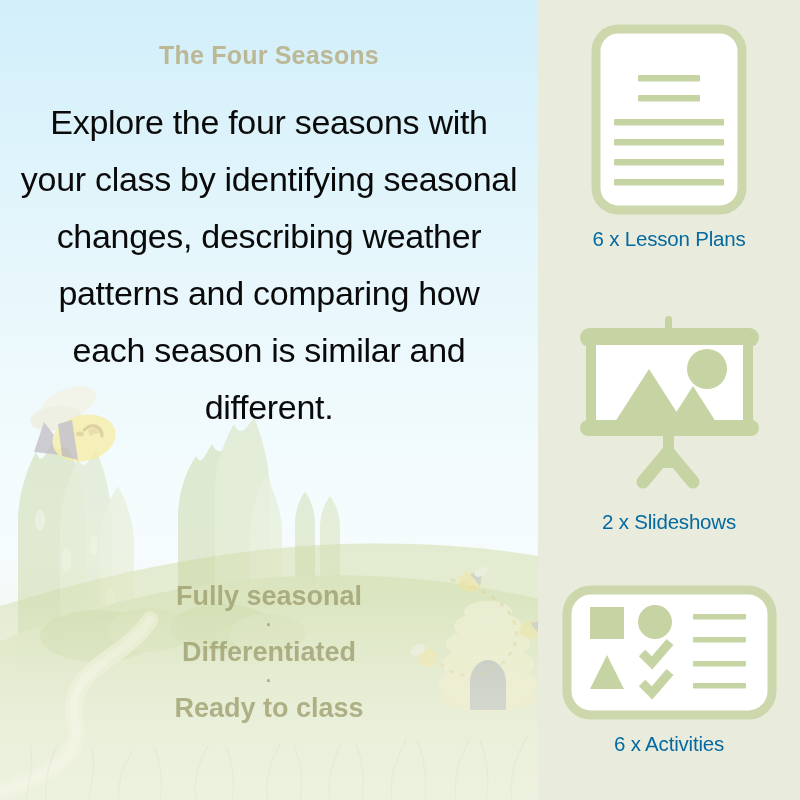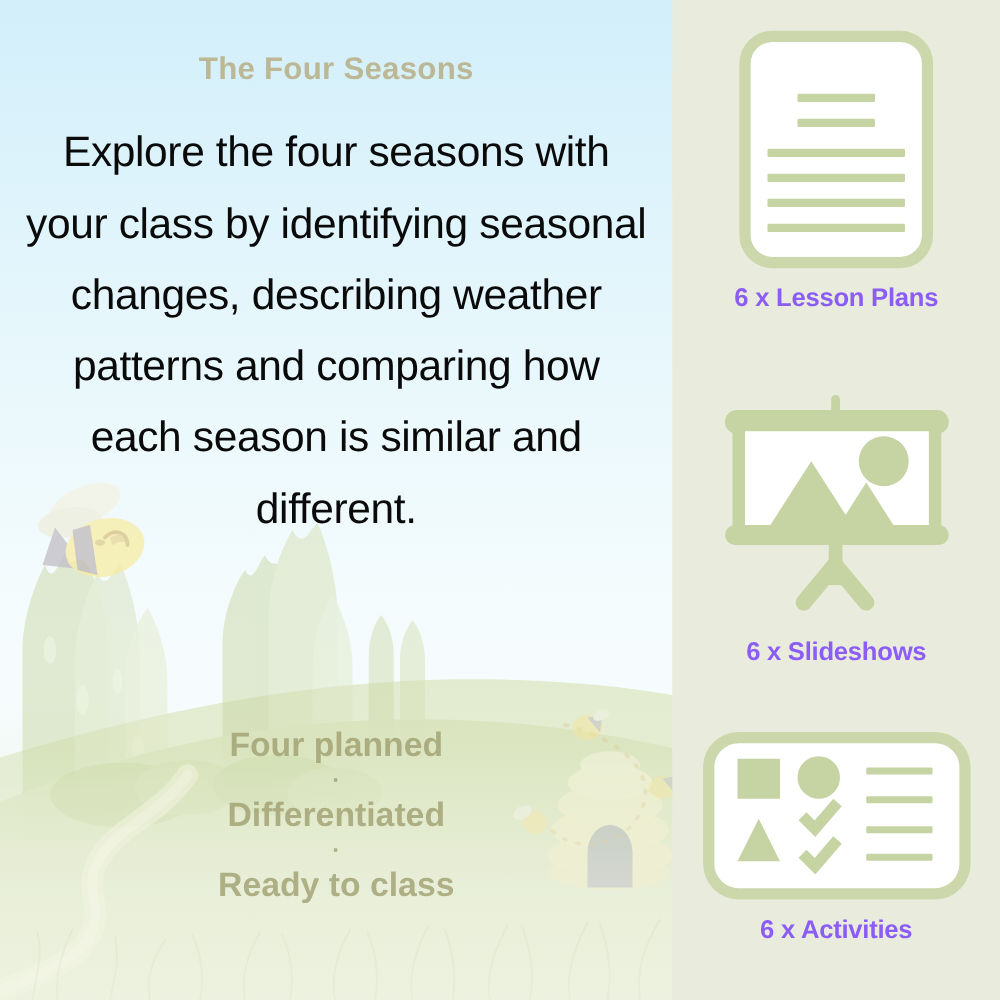--- a/index.html
+++ b/index.html
@@ -108,22 +108,22 @@
 
   
   .item {
     position: absolute;
     left: 0;
     width: 262px;
     text-align: center;
   }
   .item-label {
     font-size: 20.5px;
-    font-weight: bold;
-    color: #8b5cf6;
+    font-weight: normal;
+    color: #0369a1;
     letter-spacing: -0.2px;
   }
   .item-art {
     margin: 0 auto;
     display: block;
   }
 
   #item-lesson  { top: 22px; }
   #item-slides  { top: 312px; }
   #item-activ   { top: 585px; }
@@ -266,21 +266,21 @@
       <path d="M 36 52 L 50 48 L 56 88 L 40 84 Z" fill="#b9b4bf" opacity="0.85"></path>
       <path d="M 66 58 q 10 -6 16 4 q -8 -2 -14 2 Z" fill="#e0cf93" opacity="0.7"></path>
       <path d="M 62 58 C 70 50, 80 54, 80 64" stroke="#d9c489" stroke-width="3" fill="none" stroke-linecap="round"></path>
       <ellipse cx="58" cy="62" rx="4" ry="2.5" fill="#d9c489" opacity="0.8"></ellipse>
     </svg>
 
     <div class="text-block">
       <div class="eyebrow">The Four Seasons</div>
       <div class="headline">Explore the four seasons with your class by identifying seasonal changes, describing weather patterns and comparing how each season is similar and different.</div>
       <div class="tagline">
-        <div>Four planned</div>
+        <div>Fully seasonal</div>
         <span class="dot">·</span>
         <div>Differentiated</div>
         <span class="dot">·</span>
         <div>Ready to class</div>
       </div>
     </div>
   </div>
 
   <div class="right-panel">
 
@@ -314,21 +314,21 @@
         <circle cx="145" cy="57" r="20" fill="#c6d3a3"></circle>
         <path d="M 53 110 L 87 57 L 121 110 Z" fill="#c6d3a3"></path>
         <path d="M 108 110 L 131 74 L 154 110 Z" fill="#c6d3a3"></path>
 
         <rect x="18" y="108" width="179" height="16" rx="8" fill="#c6d3a3"></rect>
 
         <rect x="101" y="122" width="11" height="34" fill="#c6d3a3"></rect>
         <path d="M 106 140 L 81 170" stroke="#c6d3a3" stroke-width="13" stroke-linecap="round" fill="none"></path>
         <path d="M 106 140 L 131 170" stroke="#c6d3a3" stroke-width="13" stroke-linecap="round" fill="none"></path>
       </svg>
-      <div class="item-label lbl-slides">6 x Slideshows</div>
+      <div class="item-label lbl-slides">2 x Slideshows</div>
     </div>
 
     <div class="item" id="item-activ">
       <svg class="item-art" width="215" height="135" viewBox="0 0 215 135">
         <rect x="5" y="5" width="205" height="125" rx="24" ry="24" fill="#ffffff" stroke="#ccd7ab" stroke-width="9"></rect>
         <g fill="#c6d3a3">
           <rect x="28" y="22" width="34" height="32"></rect>
           <path d="M 45 70 L 62 104 L 28 104 Z"></path>
           <circle cx="93" cy="37" r="17"></circle>
           <rect x="131" y="29" width="53" height="5.5" rx="1"></rect>

